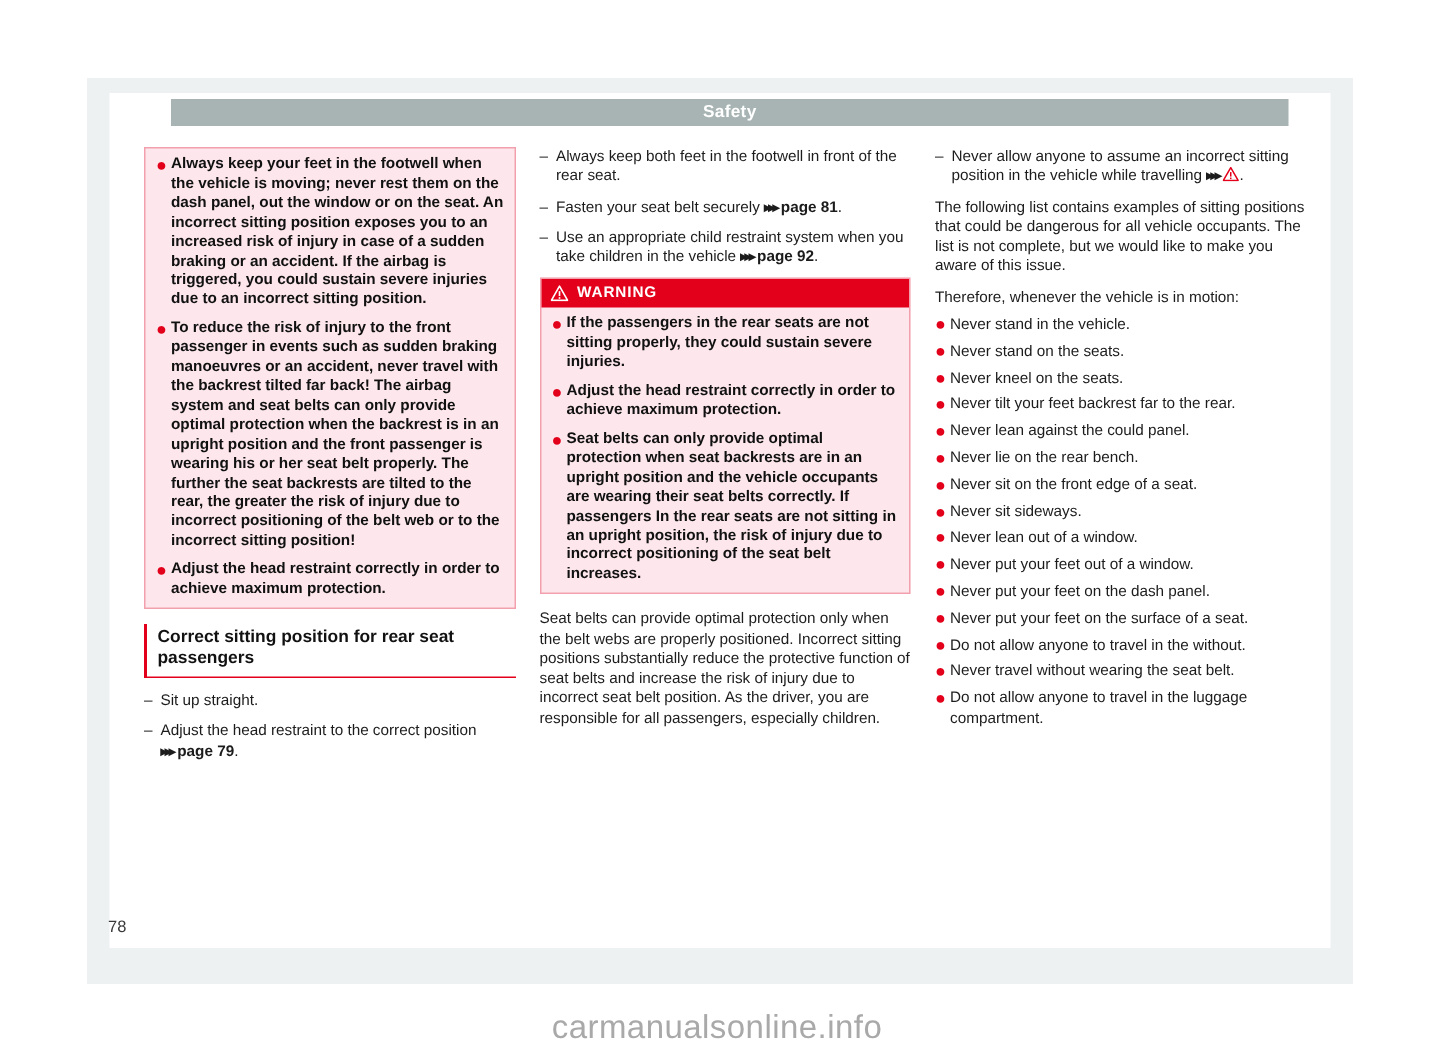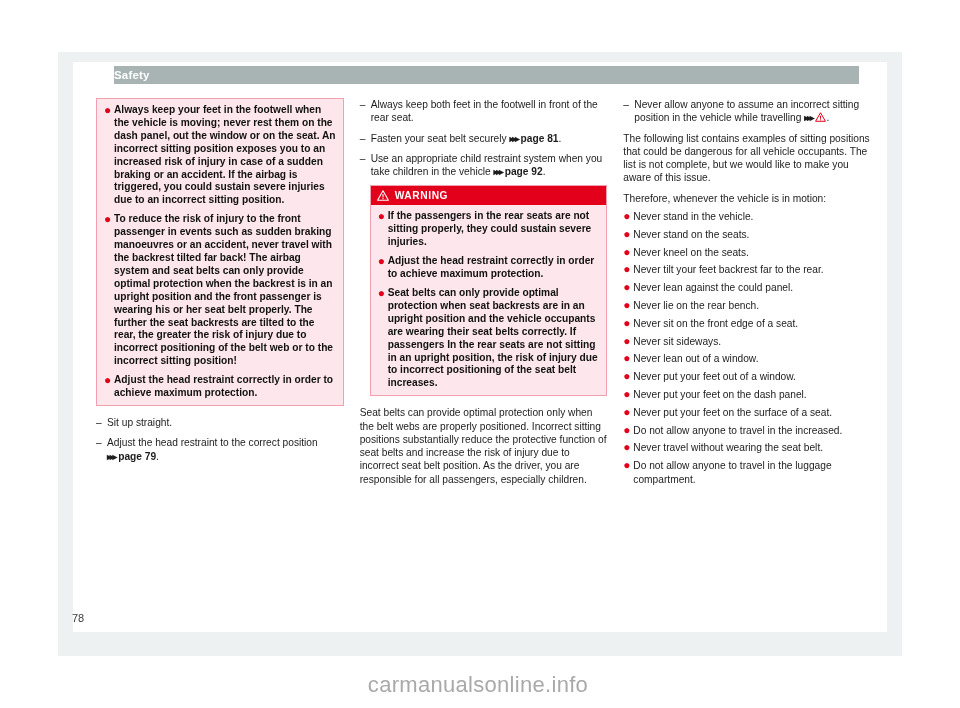--- a/index.html
+++ b/index.html
@@ -45,20 +45,21 @@
     position: absolute;
     left: 114px;
     top: 66px;
     width: 745px;
     height: 18px;
     background: #a7b4b3;
     color: #ffffff;
     font-size: 11.5px;
     font-weight: bold;
     line-height: 18px;
+    text-align: center;
     letter-spacing: .2px;
   }
 
   
   .columns {
     position: absolute;
     left: 96px;
     top: 98px;
     width: 775px;
     height: 520px;
@@ -137,21 +138,20 @@
     color: #e3001b;
     font-size: 12px;
     line-height: 12.9px;
   }
 
   
   .warn-block {
     border: 1px solid #f3a0ae;
     background: #fde7ec;
     margin-bottom: 10px;
-    margin-left: 10px;
   }
   .warn-head {
     background: #e3001b;
     color: #ffffff;
     font-size: 10.2px;
     font-weight: bold;
     letter-spacing: .6px;
     padding: 3px 6px 3px 6px;
     display: flex;
     align-items: center;
@@ -254,20 +254,23 @@
         <p>
           <span class="rbullet">●</span>
           <span>To reduce the risk of injury to the front passenger in events such as sudden braking manoeuvres or an accident, never travel with the backrest tilted far back! The airbag system and seat belts can only provide optimal protection when the backrest is in an upright position and the front passenger is wearing his or her seat belt properly. The further the seat backrests are tilted to the rear, the greater the risk of injury due to incorrect positioning of the belt web or to the incorrect sitting position!</span>
         </p>
         <p>
           <span class="rbullet">●</span>
           <span>Adjust the head restraint correctly in order to achieve maximum protection.</span>
         </p>
       </div>
 
+      <div class="section-head">
+        <h2>Correct sitting position for rear seat passengers</h2>
+      </div>
 
 
       <div class="dash-item">
         <span class="dash">–</span>
         <span>Sit up straight.</span>
       </div>
 
       <div class="dash-item">
         <span class="dash">–</span>
         <span>Adjust the head restraint to the correct position </span><span class="ref"><span class="arrows">▸▸▸</span>&nbsp;<span>page 79</span></span><span>.</span>
@@ -342,21 +345,21 @@
       <div class="rb-item"><span class="rbullet">●</span><span>Never kneel on the seats.</span></div>
       <div class="rb-item"><span class="rbullet">●</span><span>Never tilt your feet backrest far to the rear.</span></div>
       <div class="rb-item"><span class="rbullet">●</span><span>Never lean against the could panel.</span></div>
       <div class="rb-item"><span class="rbullet">●</span><span>Never lie on the rear bench.</span></div>
       <div class="rb-item"><span class="rbullet">●</span><span>Never sit on the front edge of a seat.</span></div>
       <div class="rb-item"><span class="rbullet">●</span><span>Never sit sideways.</span></div>
       <div class="rb-item"><span class="rbullet">●</span><span>Never lean out of a window.</span></div>
       <div class="rb-item"><span class="rbullet">●</span><span>Never put your feet out of a window.</span></div>
       <div class="rb-item"><span class="rbullet">●</span><span>Never put your feet on the dash panel.</span></div>
       <div class="rb-item"><span class="rbullet">●</span><span>Never put your feet on the surface of a seat.</span></div>
-      <div class="rb-item"><span class="rbullet">●</span><span>Do not allow anyone to travel in the increased.</span></div>
+      <div class="rb-item"><span class="rbullet">●</span><span>Do not allow anyone to travel in the without.</span></div>
       <div class="rb-item"><span class="rbullet">●</span><span>Never travel without wearing the seat belt.</span></div>
       <div class="rb-item"><span class="rbullet">●</span><span>Do not allow anyone to travel in the luggage compartment.</span></div>
 
     </div>
 
   </div>
 
   <div class="folio">78</div>
 
   <div class="watermark">carmanualsonline.info</div>

